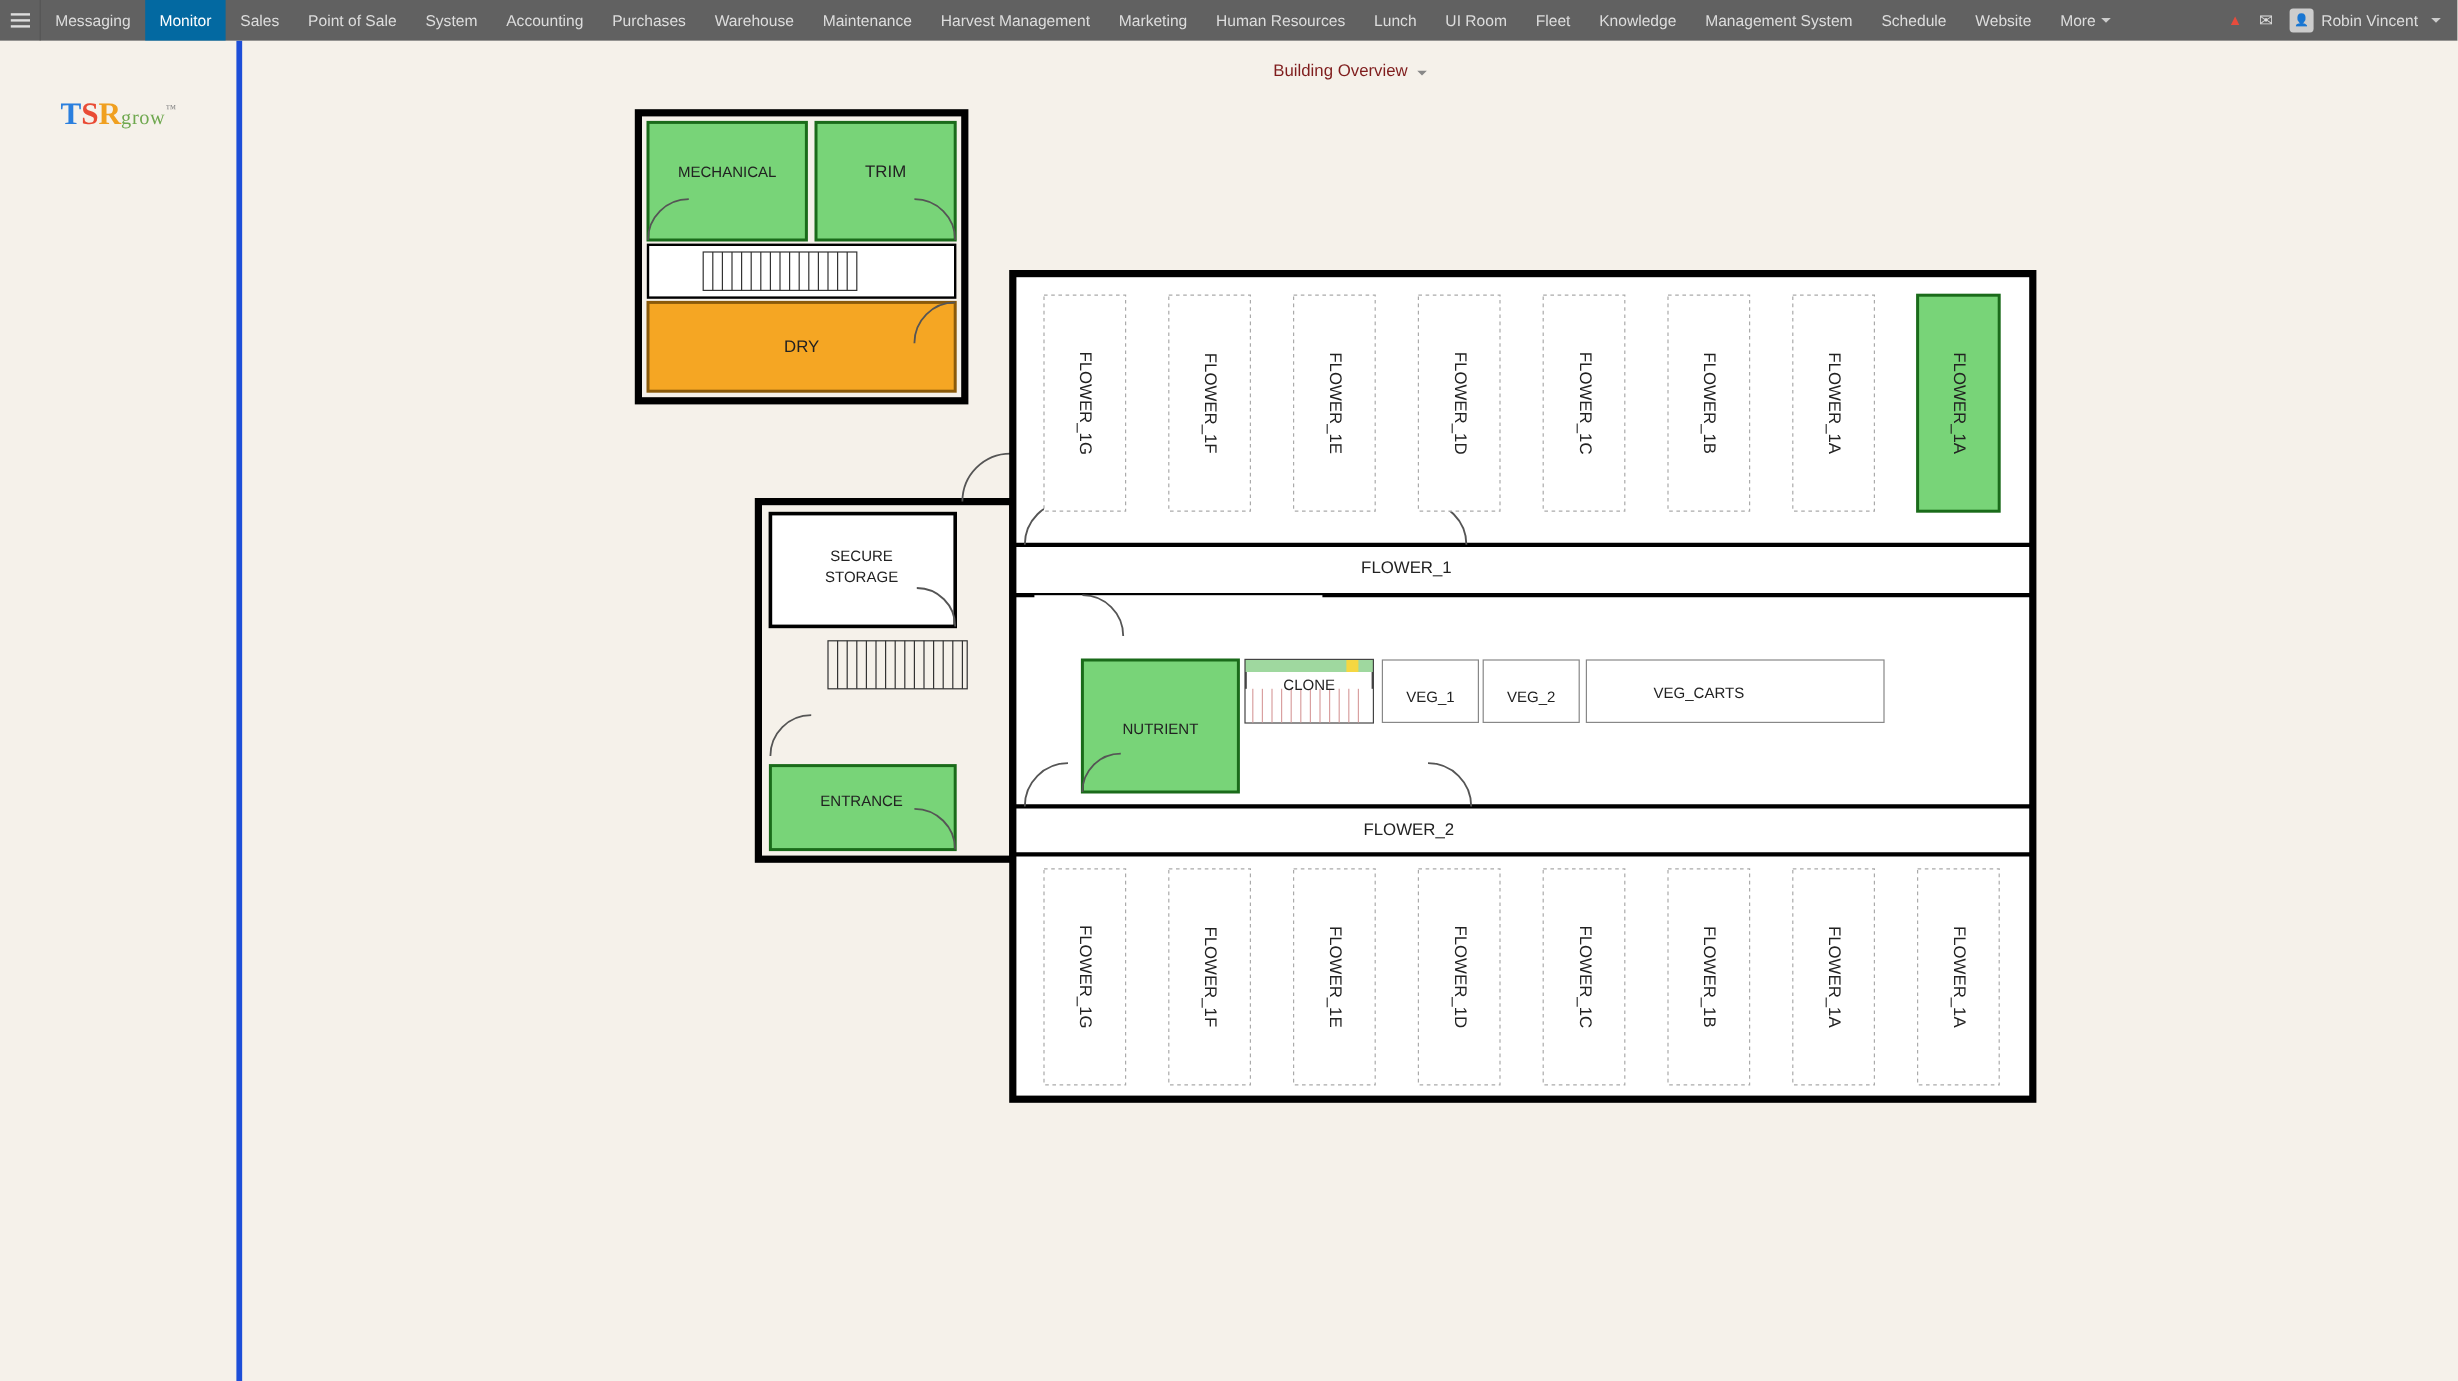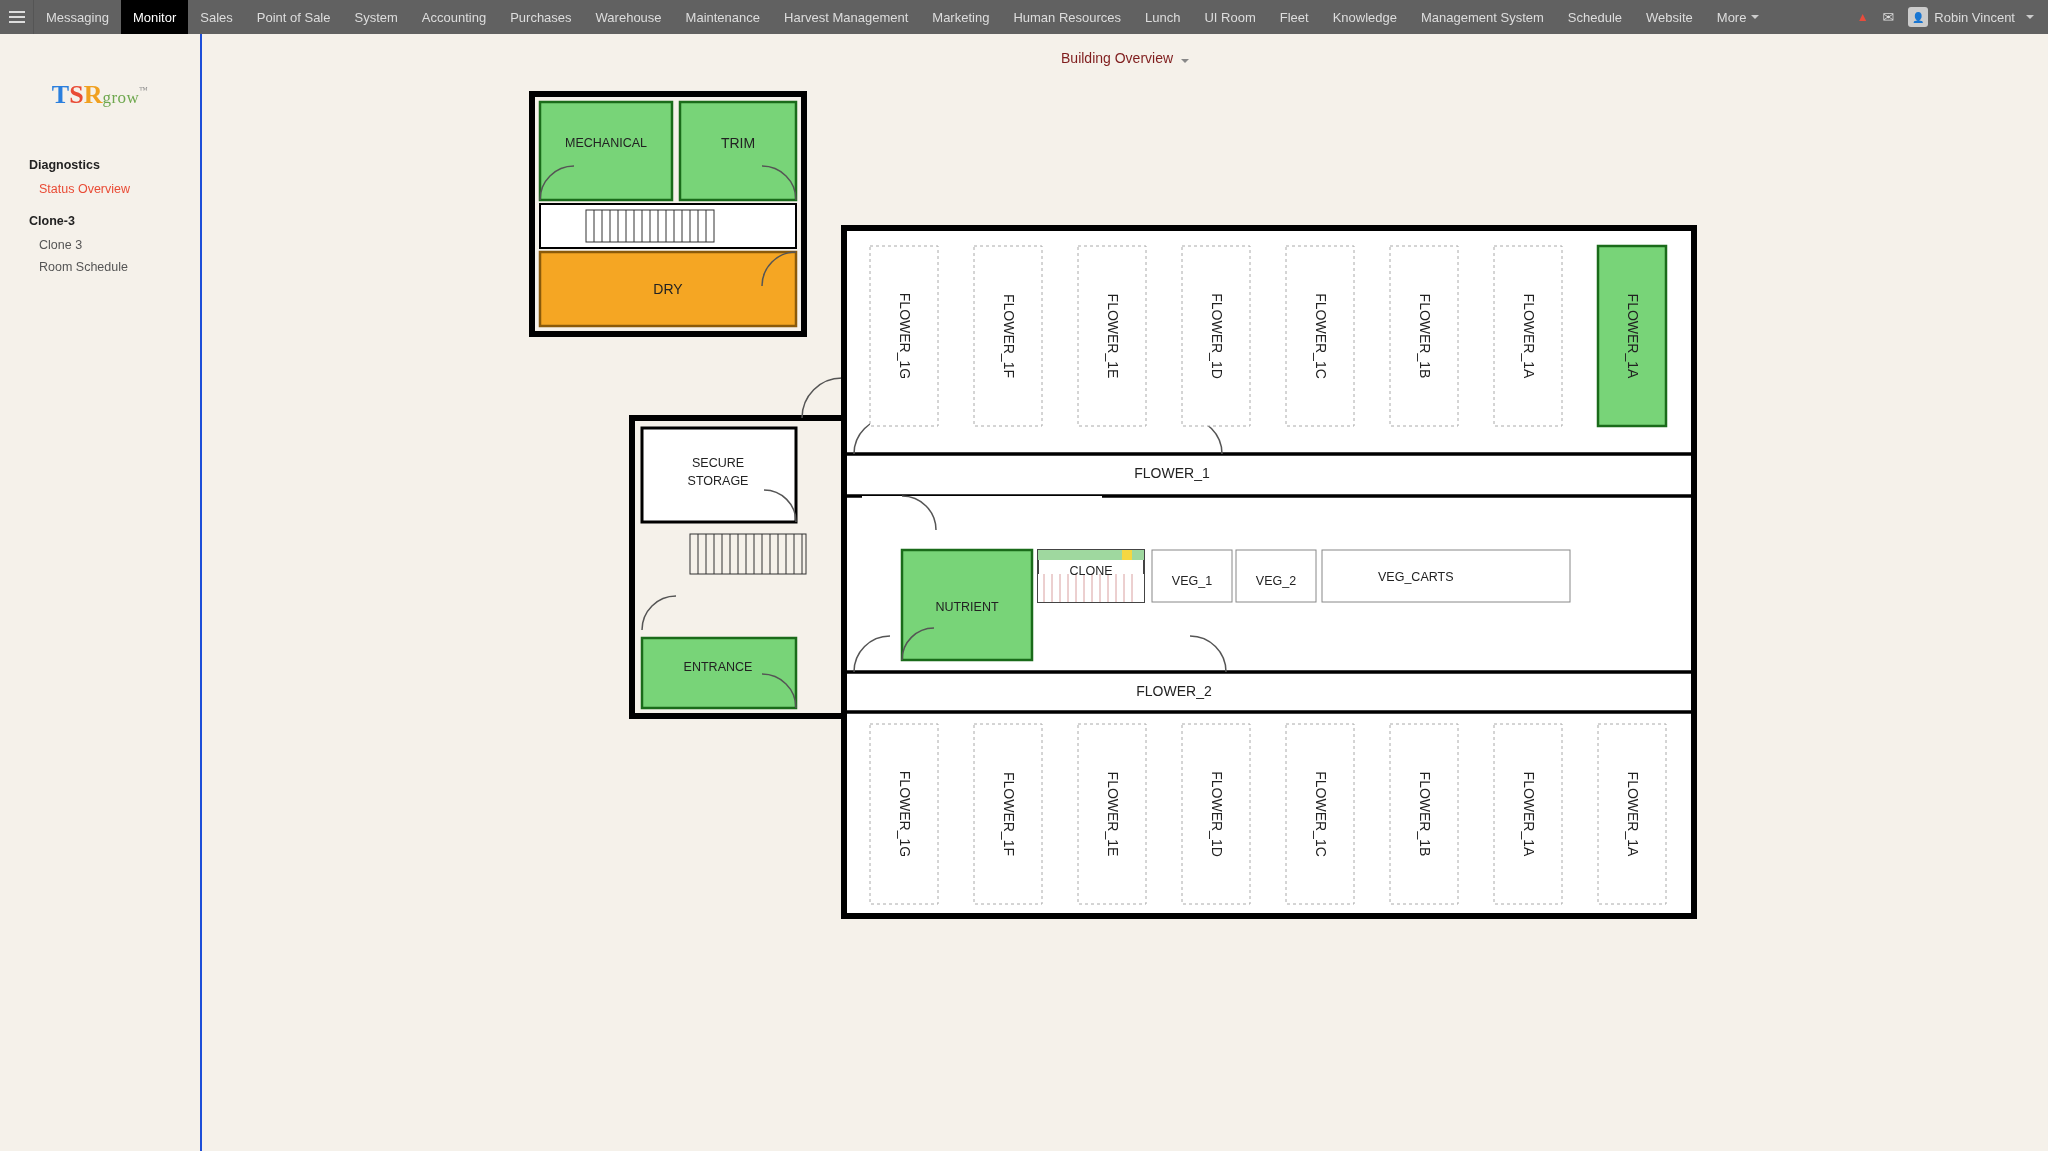--- a/index.html
+++ b/index.html
@@ -26,39 +26,39 @@
   .hamburger span, .hamburger span::before, .hamburger span::after {
     display:block; width:16px; height:2px; background:#ddd; position:relative;
   }
   .hamburger span::before { content:""; position:absolute; top:-5px; }
   .hamburger span::after { content:""; position:absolute; top:5px; }
   .nav-items { display:flex; flex:1; }
   .nav-item {
     padding: 0 12px; display:flex; align-items:center; cursor:pointer;
     white-space:nowrap;
   }
-  .nav-item.active { background:#000000; color:#fff; }
+  .nav-item.active { background:#0369a1; color:#fff; }
   .caret-down {
     display:inline-block; margin-left:5px;
     border-left:4px solid transparent; border-right:4px solid transparent;
     border-top:4px solid #ccc;
   }
   .nav-right { display:flex; align-items:center; gap:14px; padding-right:14px; }
   .alert-icon { color:#e74c3c; font-size:12px; cursor:pointer; }
   .chat-icon { cursor:pointer; font-size:14px; color:#ddd; }
   .user { display:flex; align-items:center; gap:6px; cursor:pointer; }
   .avatar {
     width:20px; height:20px; border-radius:3px; background:#ccc;
     display:flex; align-items:center; justify-content:center;
     font-size:10px; color:#555;
   }
   .main { display:flex; height: calc(100vh - 34px); }
   .sidebar {
-    width:202px; background:#f5f1ea; padding:18px 29px;
-    border-right:2px solid #1d4ed8;
+    width:202px; background:#f5f1ea; padding:18px 12px;
+    border-right:5px solid #1d4ed8;
   }
   .logo-wrap { text-align:center; margin: 28px 0 48px; }
   .logo {
     font-family: Georgia, serif; font-size:26px; font-weight:300;
   }
   .logo .t { color:#2a7fde; font-weight:600;}
   .logo .s { color:#e94b35; font-weight:600;}
   .logo .r { color:#f0a020; font-weight:600;}
   .logo .grow { color:#6fa84f; font-size:17px; letter-spacing:0.5px;}
   .logo .tm { font-size:9px; vertical-align:super; color:#888;}
@@ -128,31 +128,20 @@
   </div>
 </div>
 
 <div class="main">
   <div class="sidebar">
     <div class="logo-wrap">
       <span class="logo">
         <span class="t">T</span><span class="s">S</span><span class="r">R</span><span class="grow">grow</span><span class="tm">™</span>
       </span>
     </div>
-    <div id="side-sections">
-        <div class="side-sec">
-          <div class="side-head">Diagnostics</div>
-          <div class="side-item active">Status Overview</div>
-        </div>
-        <div class="side-sec">
-          <div class="side-head">Clone-3</div>
-          <div class="side-item">Clone 3</div>
-          <div class="side-item">Room Schedule</div>
-        </div>
-      </div>
   </div>
 
   <div class="canvas-wrap">
     <div class="page-title">
       <span>Building Overview</span>
       <span class="caret-down"></span>
     </div>
 
     <svg class="floorplan" width="1846" height="1100" viewBox="0 0 1846 1100">
 

